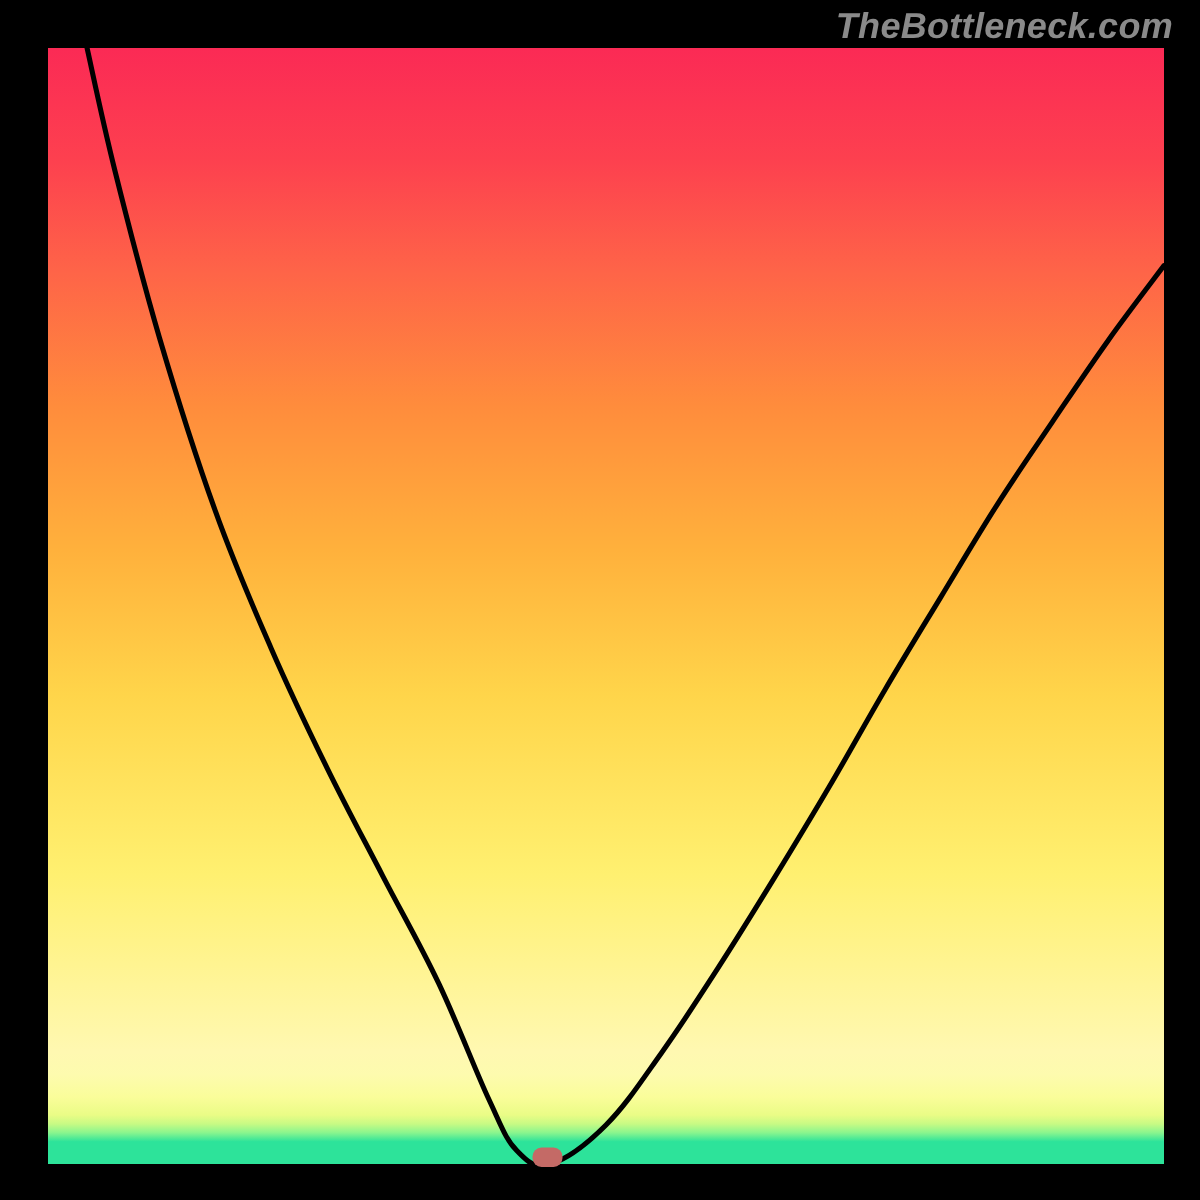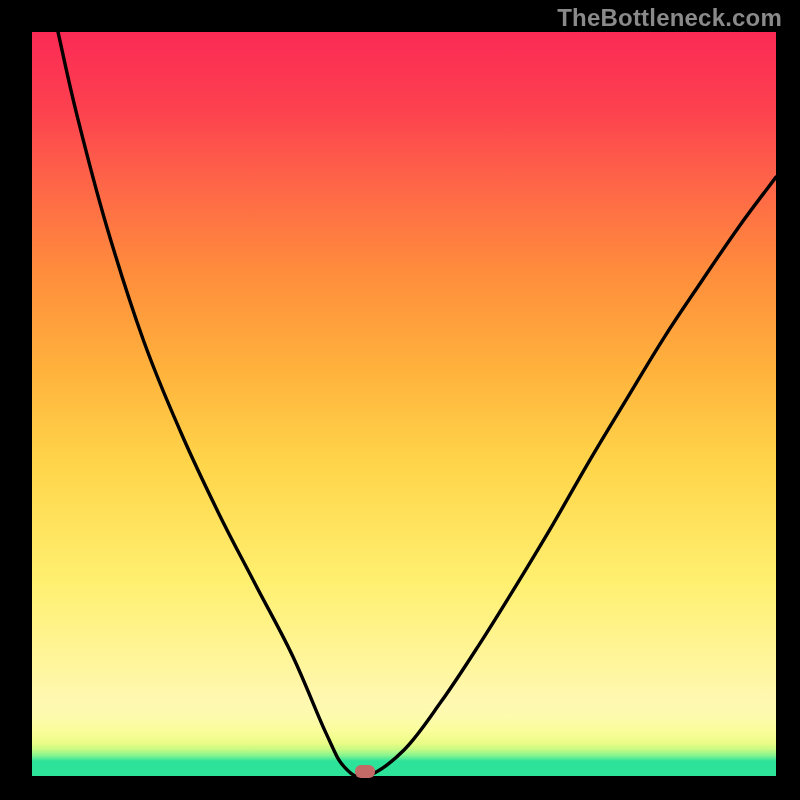--- a/index.html
+++ b/index.html
@@ -19,20 +19,21 @@
   .watermark {
     position: absolute;
     top: 4px;
     right: 18px;
     font-family: Arial, Helvetica, sans-serif;
     font-size: 24px;
     font-weight: 600;
     color: #8a8a8a;
     letter-spacing: 0.2px;
     z-index: 5;
+    font-style: italic;
   }
   .plot-area {
     position: absolute;
     left: 32px;
     top: 32px;
     width: 744px;
     height: 744px;
     background: linear-gradient(
       to top,
       #2de39a 0%,

